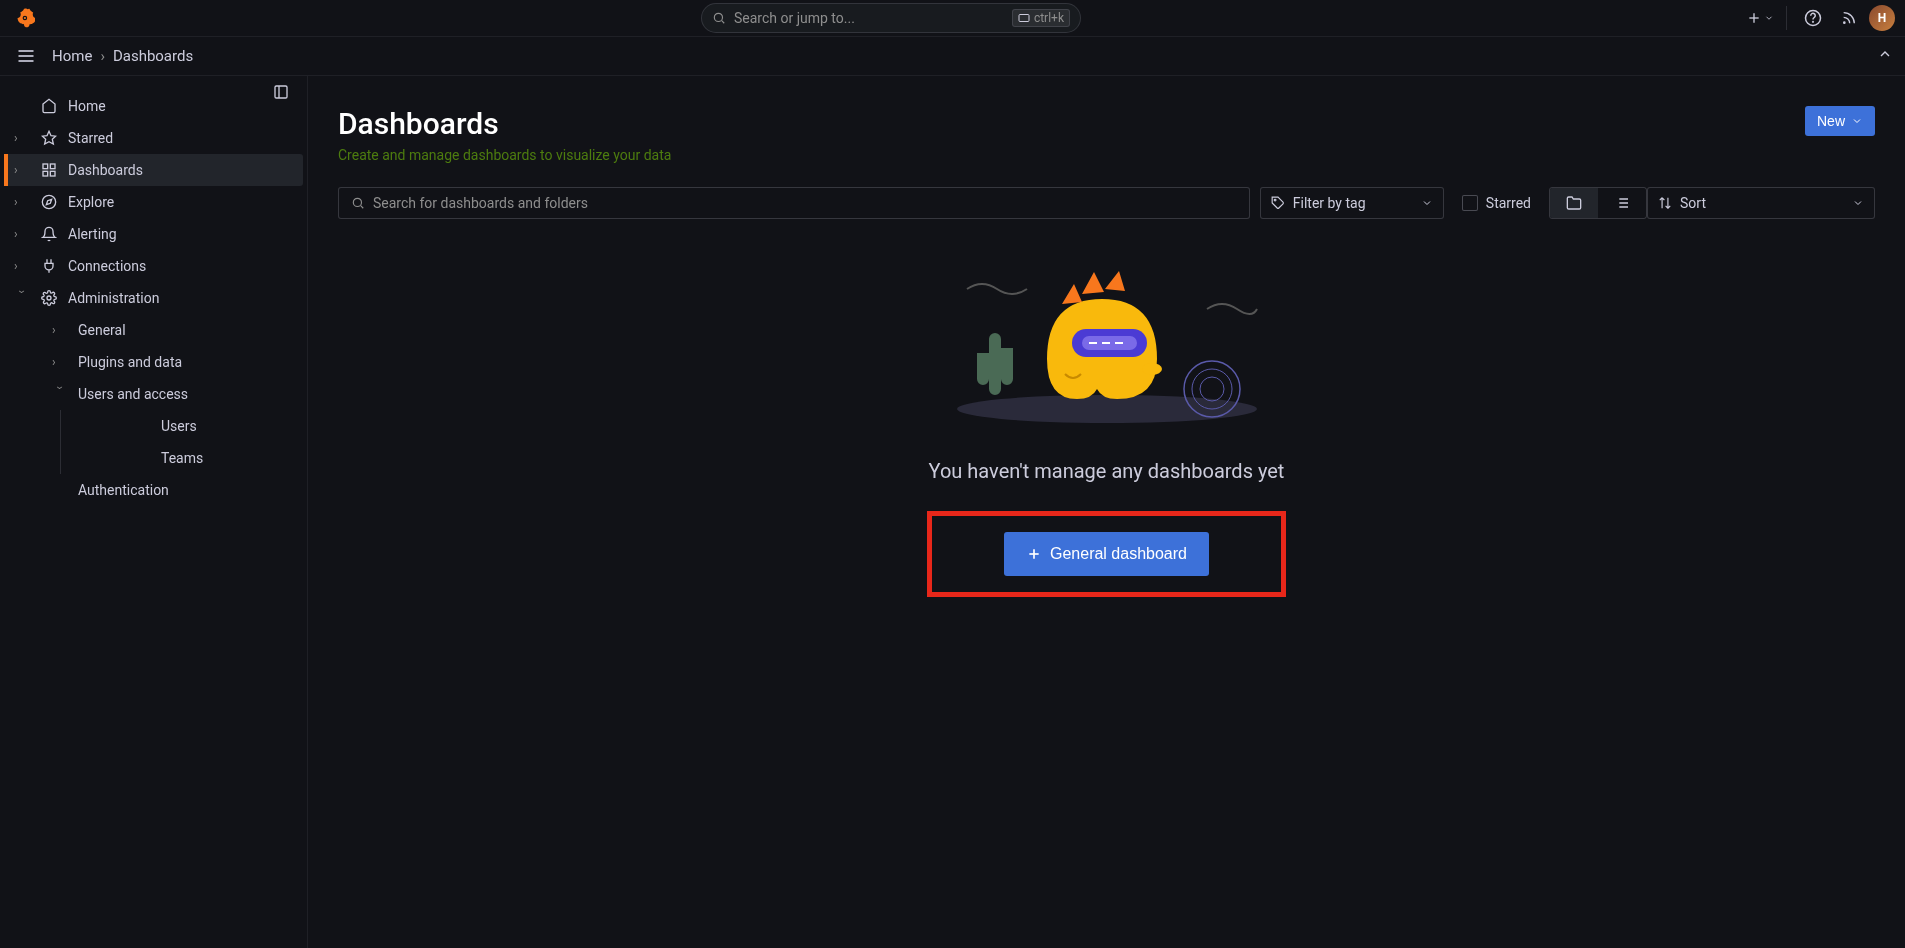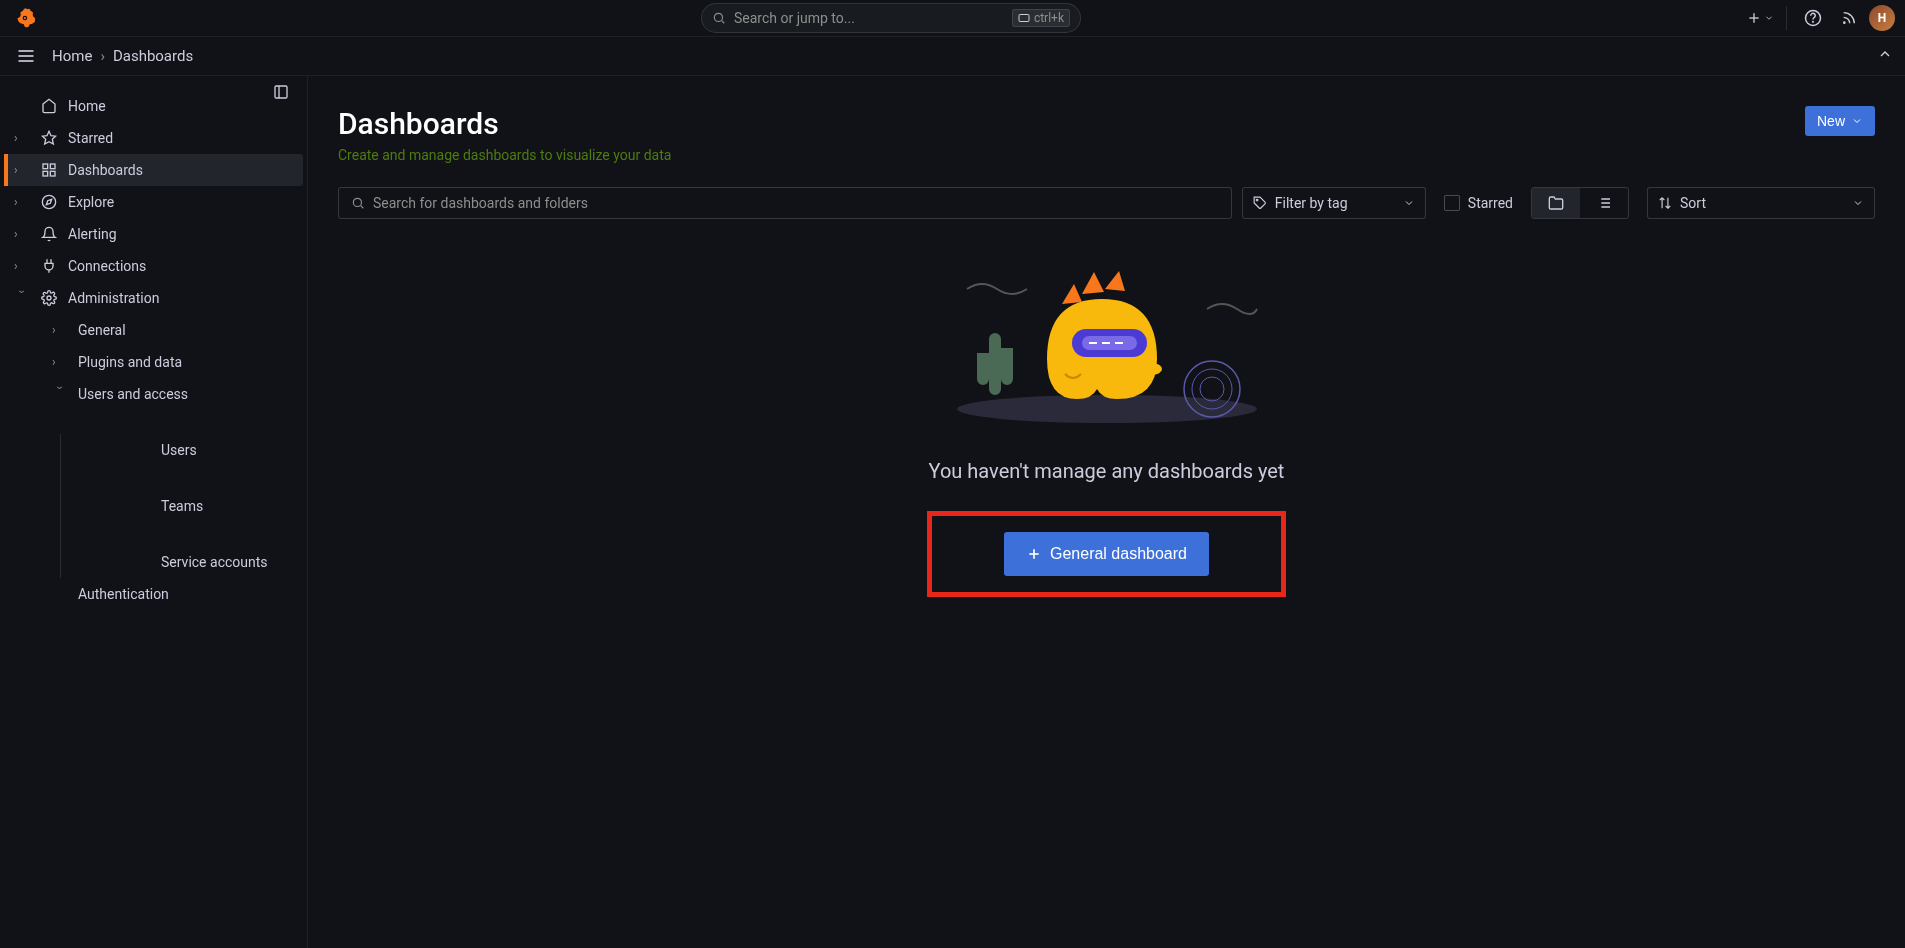--- a/index.html
+++ b/index.html
@@ -138,21 +138,21 @@
   align-items: center;
   height: 32px;
   padding-left: 10px;
   border-radius: 3px;
   cursor: pointer;
   gap: 10px;
   font-size: 14px;
 }
 .nav-item.level-0 { padding-left: 10px; }
 .nav-item.level-1 { padding-left: 48px; }
-.nav-item.level-2 { padding-left: 100px; margin-top: 24px; }
+.nav-item.level-2 { padding-left: 100px; }
 .nav-item.active {
   background: #22252b;
   position: relative;
 }
 .nav-item.active::before {
   content: "";
   position: absolute;
   left: 0; top: 0; bottom: 0;
   width: 4px;
   background: #f8771d;
@@ -467,23 +467,20 @@
       <span class="arrow" style="transform:rotate(90deg)">›</span>
       <span>Users and access</span>
     </li>
     <div class="nav-sub-border">
       <li class="nav-item level-2">
         <span>Users</span>
       </li>
       <li class="nav-item level-2">
         <span>Teams</span>
       </li>
-      <li class="nav-item level-2">
-        <span>Service accounts</span>
-      </li>
     </div>
     <li class="nav-item level-1">
       <span class="arrow"></span>
       <span>Authentication</span>
     </li>
   </ul>
 </div>
 
 <div class="main">
   <div class="page-header">
@@ -518,21 +515,21 @@
         </span>
         <svg width="12" height="12" viewBox="0 0 24 24" fill="none" stroke="currentColor" stroke-width="2">
             <polyline points="6 9 12 15 18 9"></polyline>
           </svg>
       </div>
       <label class="checkbox-wrap">
         <span class="fake-checkbox"></span>
         <span>Starred</span>
       </label>
 
-      <div style="margin-left:auto;display:flex;gap:18px">
+      <div style="margin-left:auto;display:flex;">
         <div class="view-toggle">
           <div class="active">
             <svg width="16" height="16" viewBox="0 0 24 24" fill="none" stroke="#ccccdc" stroke-width="2">
                 <path d="M22 19a2 2 0 01-2 2H4a2 2 0 01-2-2V5a2 2 0 012-2h5l2 3h9a2 2 0 012 2z"></path>
               </svg>
           </div>
           <div>
             <svg width="16" height="16" viewBox="0 0 24 24" fill="none" stroke="#ccccdc" stroke-width="2">
                 <line x1="8" y1="6" x2="21" y2="6"></line>
                 <line x1="8" y1="12" x2="21" y2="12"></line>

